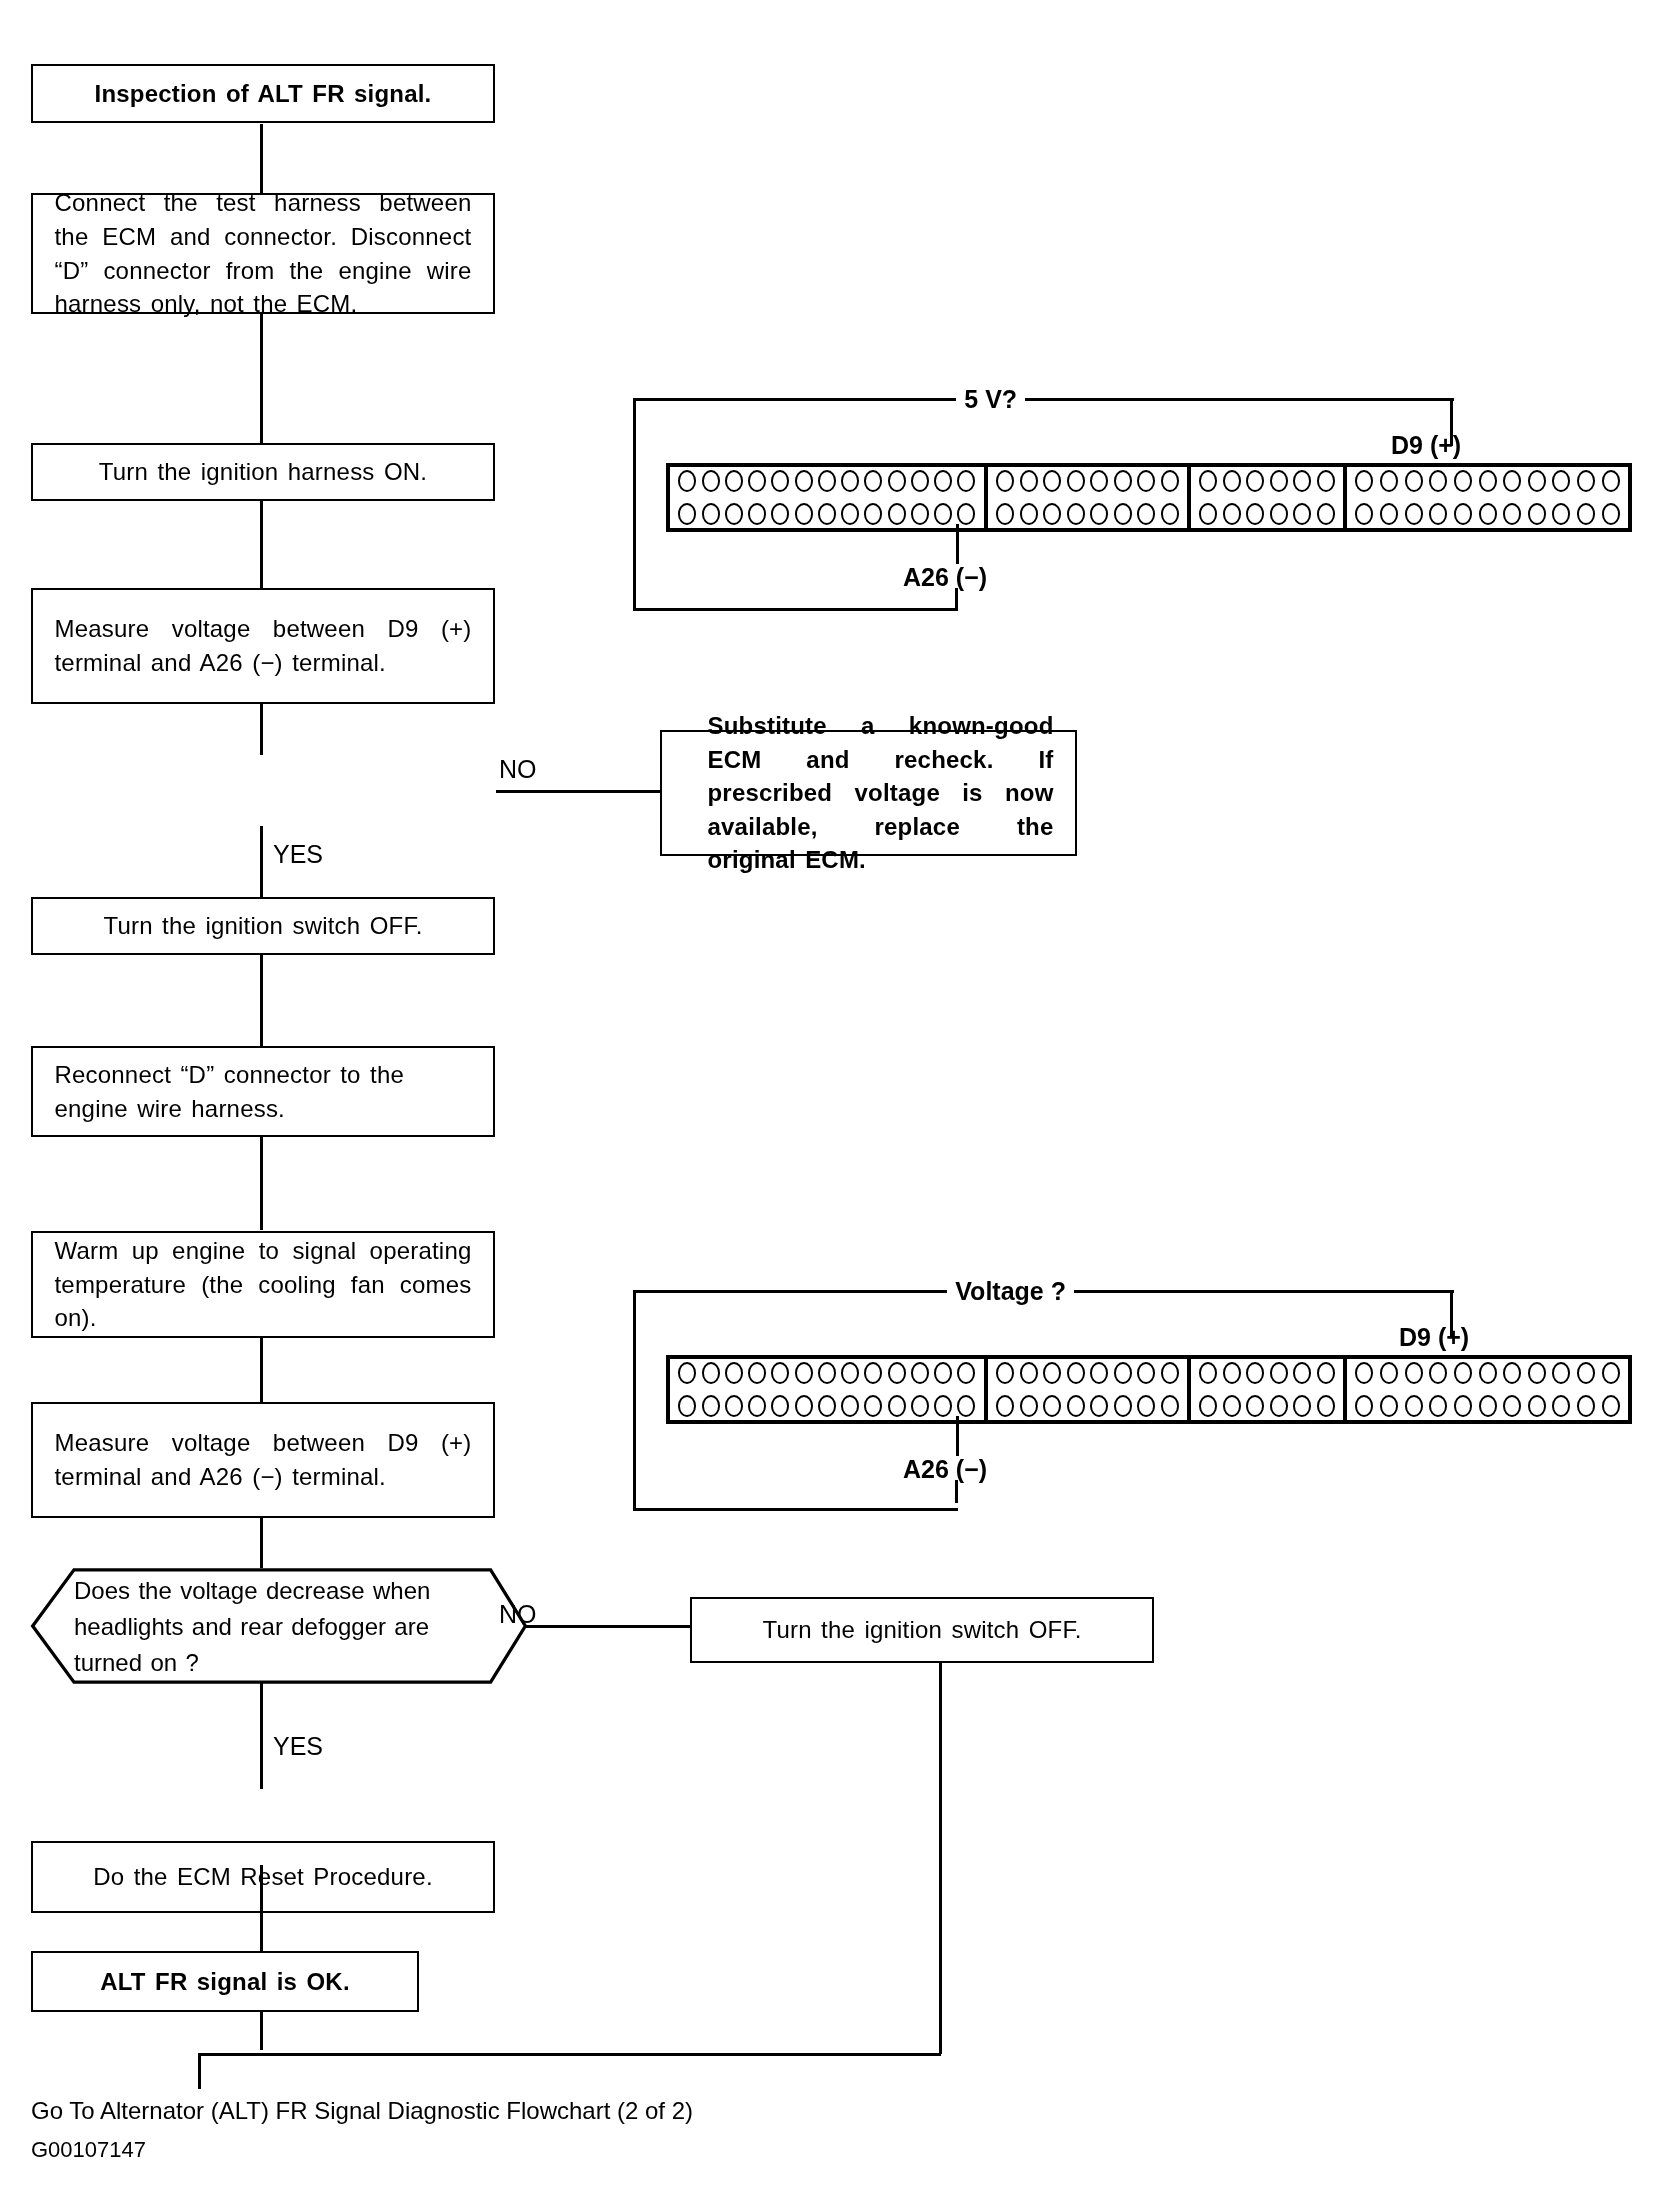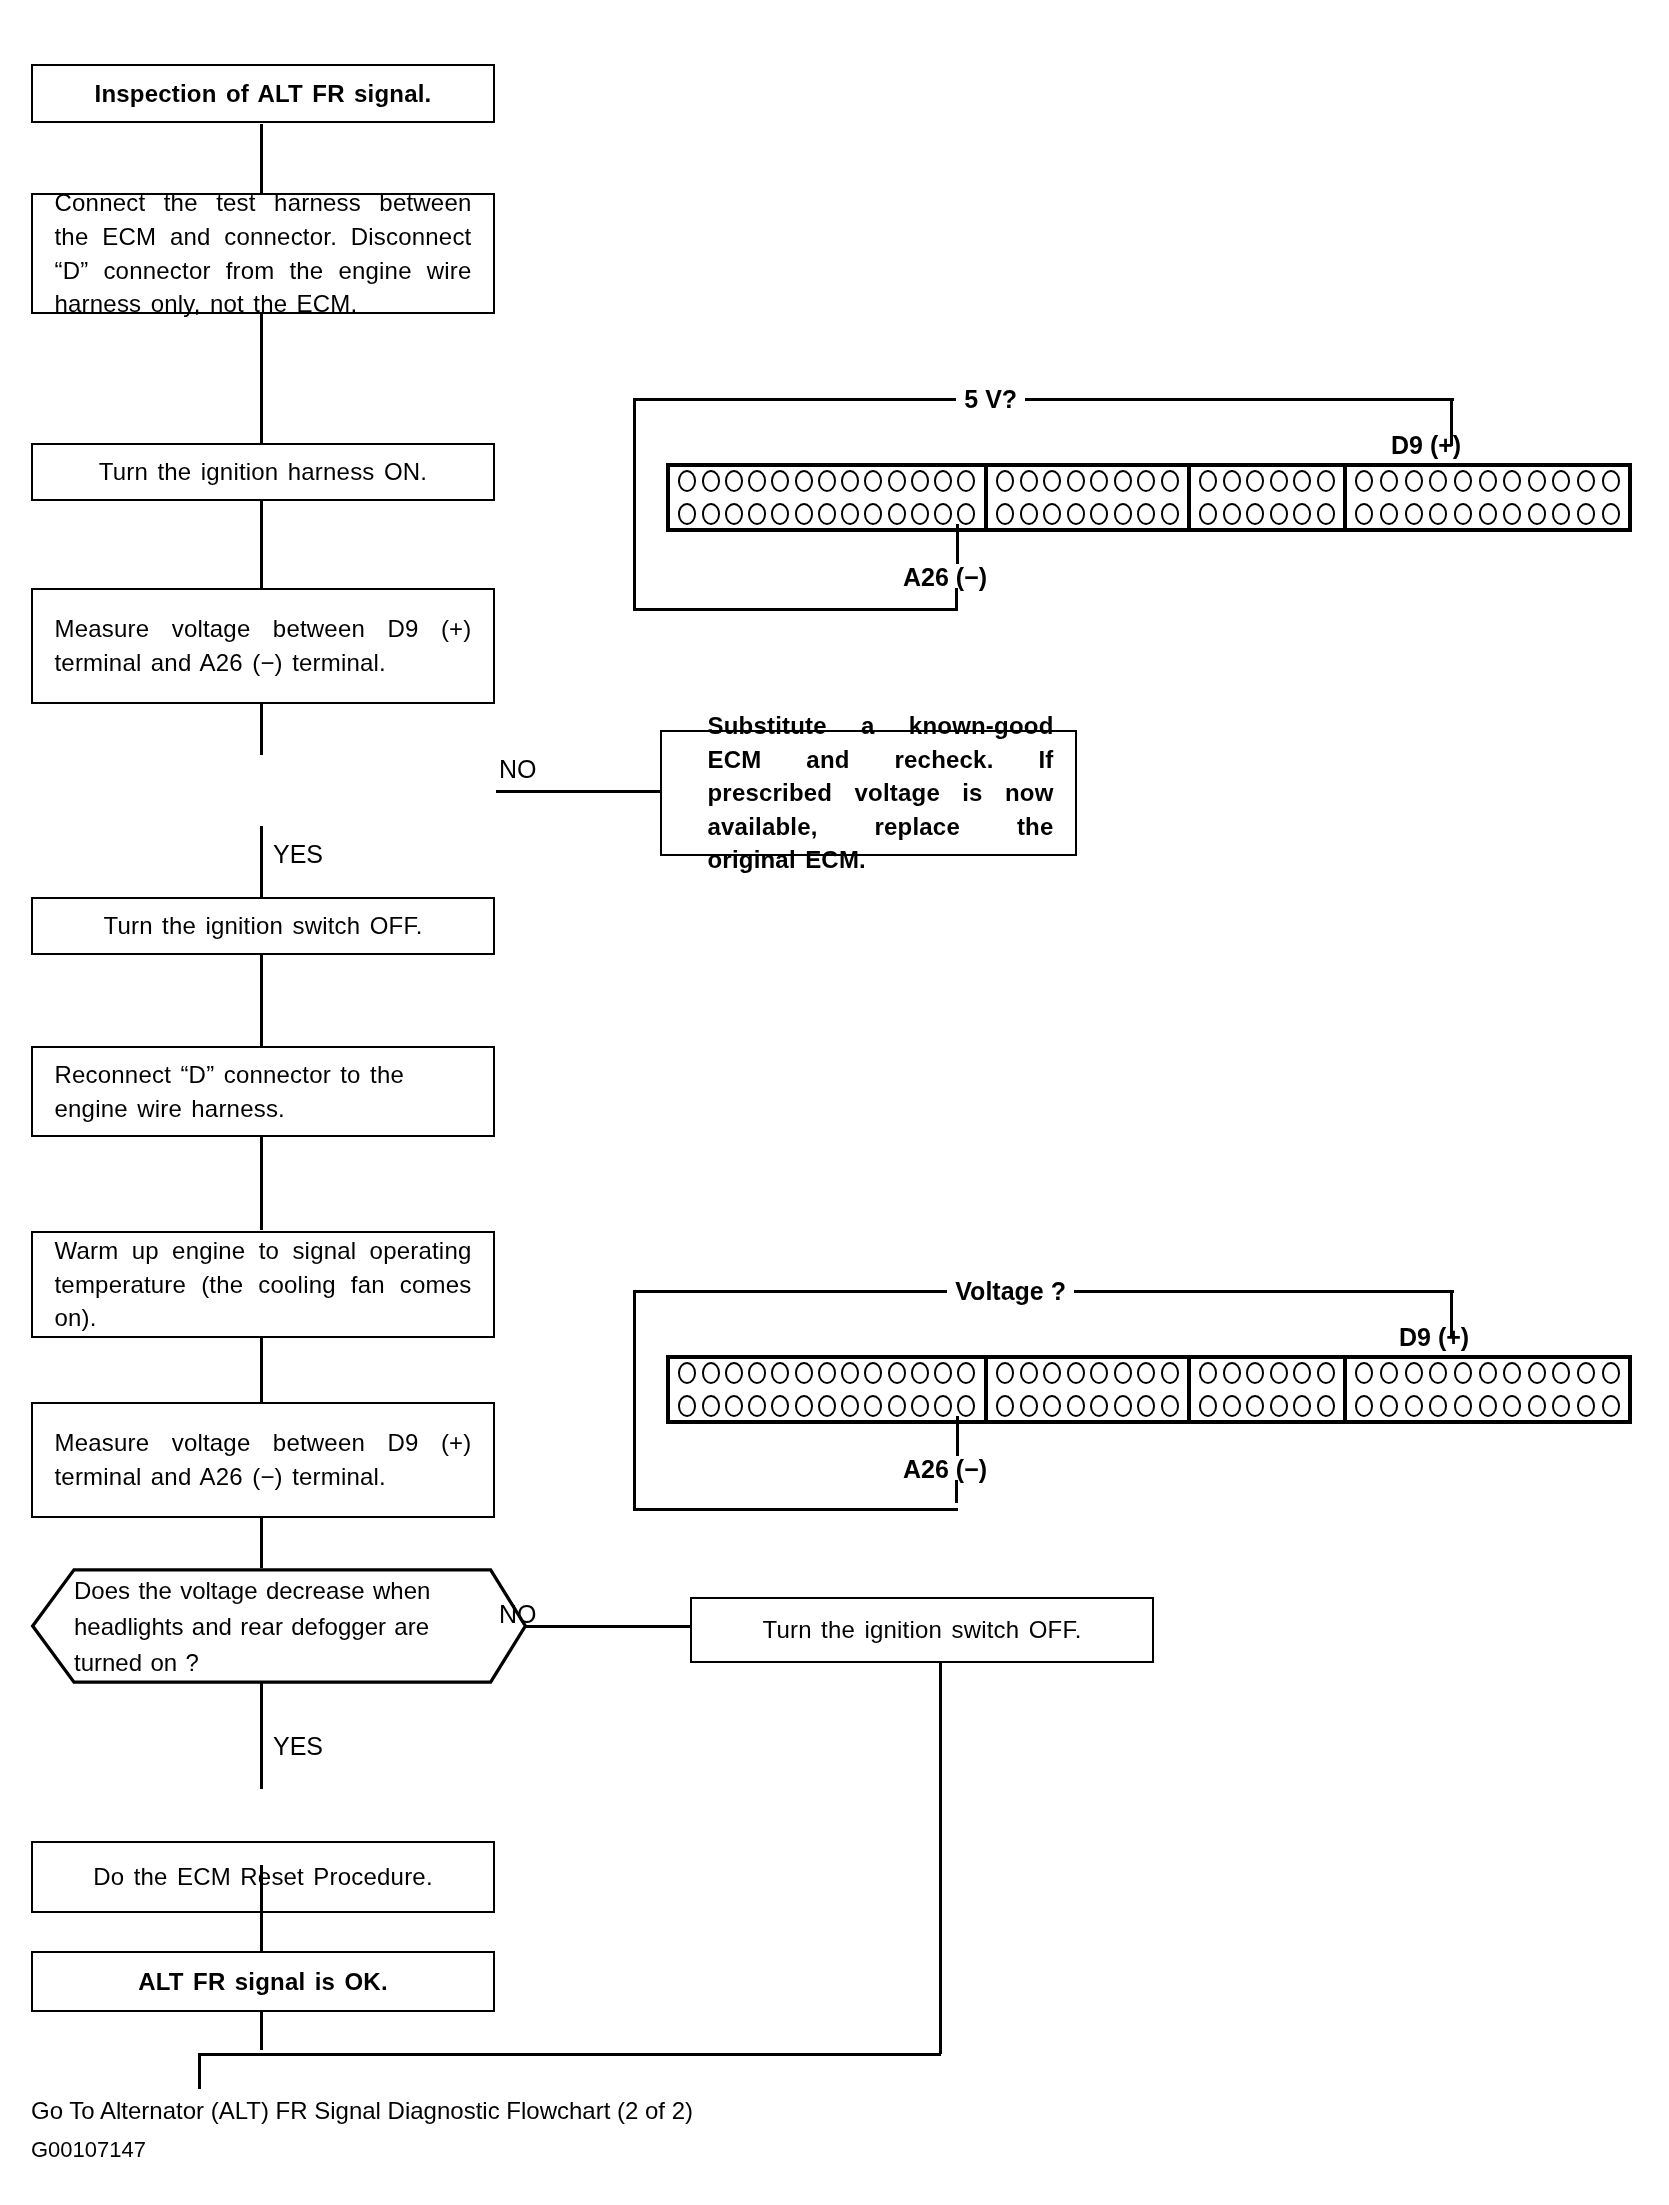--- a/index.html
+++ b/index.html
@@ -122,21 +122,21 @@
 
   <div class="blabel" style="left:273px;top:1734px;">YES</div>
   <div class="ln lnv" style="left:260px;top:1683px;height:106px;"></div>
 
   <div class="box ctr" style="left:31px;top:1801px;width:464px;height:72px;margin-top:40px;">
     <span class="txt">Do the ECM Reset Procedure.</span>
   </div>
 
   <div class="ln lnv" style="left:260px;top:1865px;height:86px;"></div>
 
-  <div class="box ctr bold" style="left:31px;top:1951px;width:464px;height:61px;">
+  <div class="box ctr bold" style="left:31px;top:1951px;width:388px;height:61px;">
     <span class="txt">ALT FR signal is OK.</span>
   </div>
 
   <div class="ln lnv" style="left:260px;top:2012px;height:38px;"></div>
   <div class="ln lnh4" style="left:198px;top:2053px;width:743px;"></div>
   <div class="ln lnv" style="left:198px;top:2053px;height:36px;"></div>
 
   <div class="box bold just" style="left:660px;top:730px;width:417px;height:126px;padding-left:24px;">
     <span class="txt">Substitute a known-good ECM and recheck. If prescribed voltage is now available, replace the original ECM.</span>
   </div>

